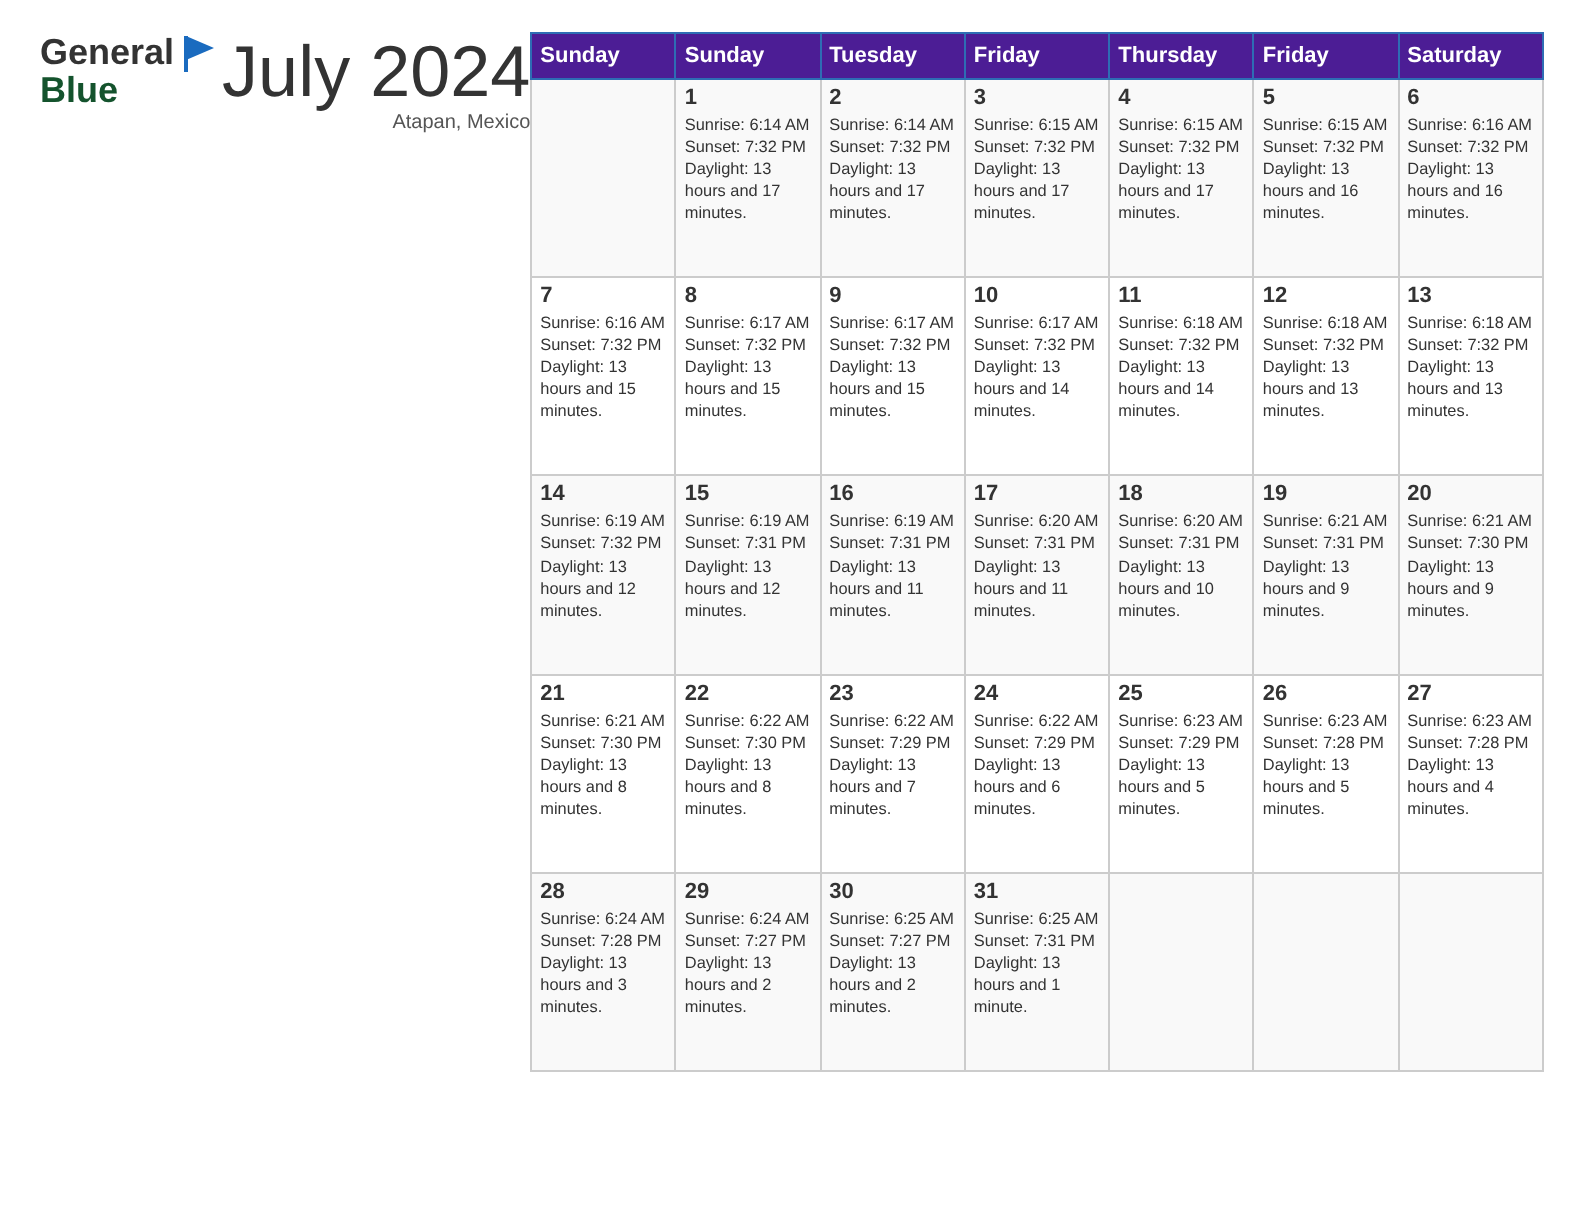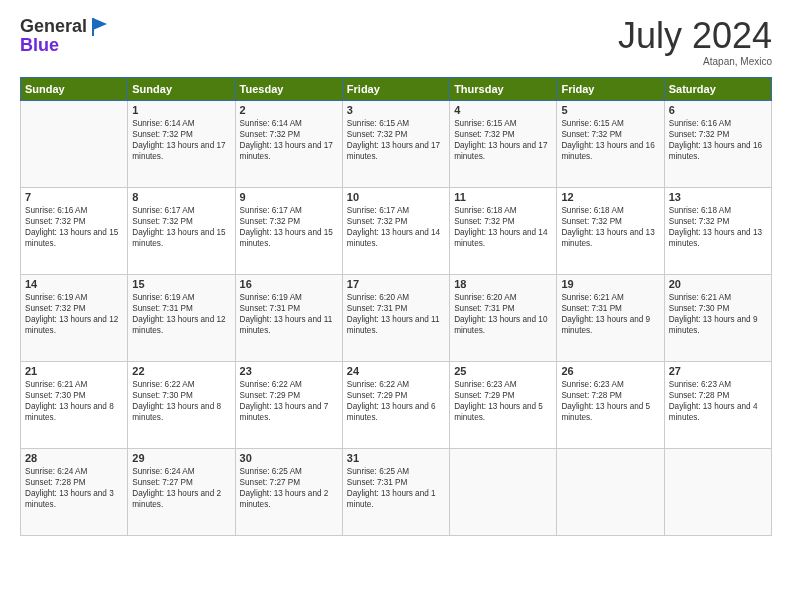--- a/index.html
+++ b/index.html
@@ -8,39 +8,39 @@
       background: #fff;
       width: 792px;
       height: 612px;
       overflow: hidden;
     }
     .page {
       width: 792px;
       height: 546px;
       padding: 16px 20px 10px 20px;
       display: flex;
-      flex-direction: column;
+      flex-direction: row;
     }
     .header {
       display: flex;
       justify-content: space-between;
       align-items: flex-start;
       margin-bottom: 10px;
     }
     .logo {
       display: flex;
       align-items: center;
     }
     .logo-text {
       font-size: 18px;
       font-weight: bold;
       line-height: 1.1;
     }
     .logo-general { color: #333; }
-    .logo-blue { color: #6d28d9; margin-top: 40px; }
+    .logo-blue { color: #14532d; margin-top: 40px; }
     .logo-icon {
       width: 22px;
       height: 22px;
       margin-left: 2px;
     }
     .title-block {
       text-align: right;
     }
     .month-year {
       font-size: 36px;
@@ -52,21 +52,21 @@
       font-size: 10px;
       color: #555;
     }
     .calendar {
       flex: 1;
       border-collapse: collapse;
       width: 100%;
       font-size: 9px;
     }
     .calendar th {
-      background-color: #4d7c0f;
+      background-color: #4c1d95;
       color: #fff;
       padding: 5px 4px;
       text-align: left;
       font-size: 11px;
       font-weight: bold;
       border: 1px solid #2e6db4;
     }
     .calendar td {
       border: 1px solid #ccc;
       vertical-align: top;

